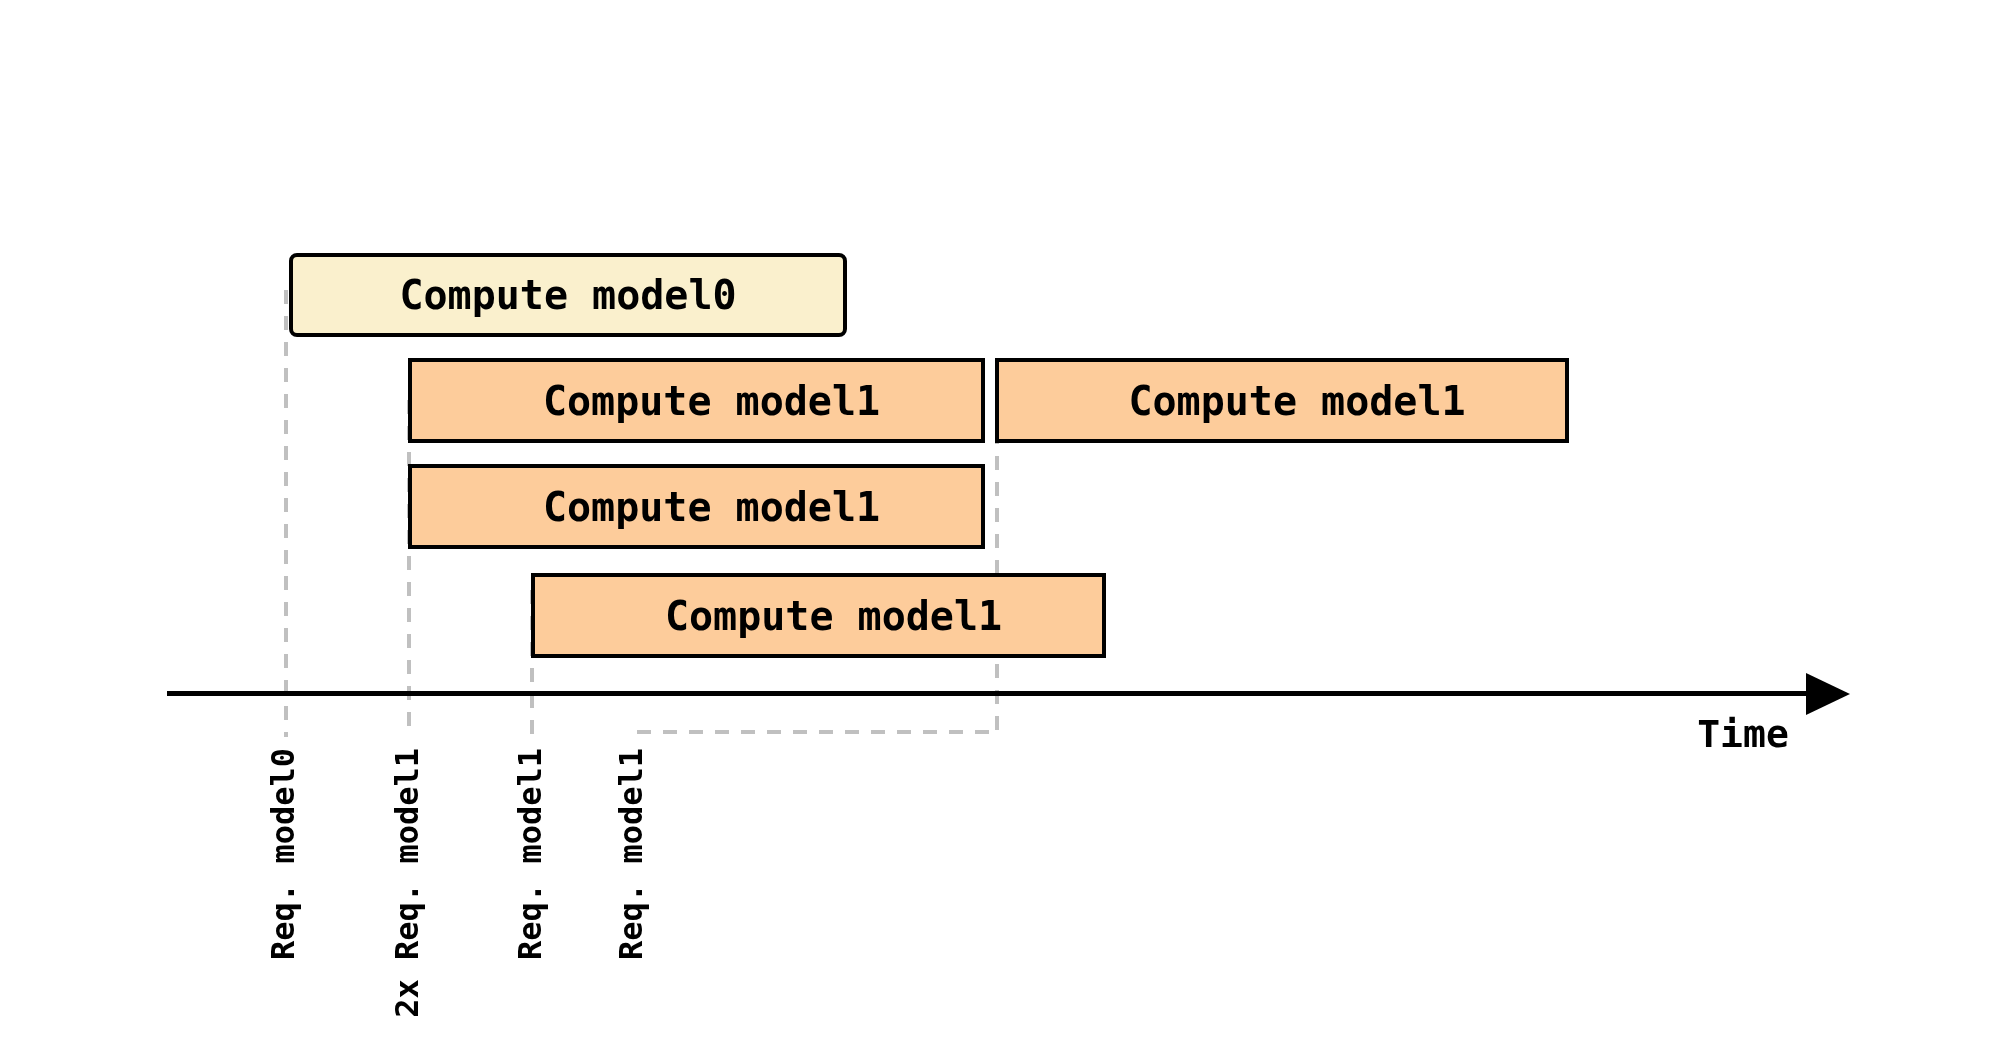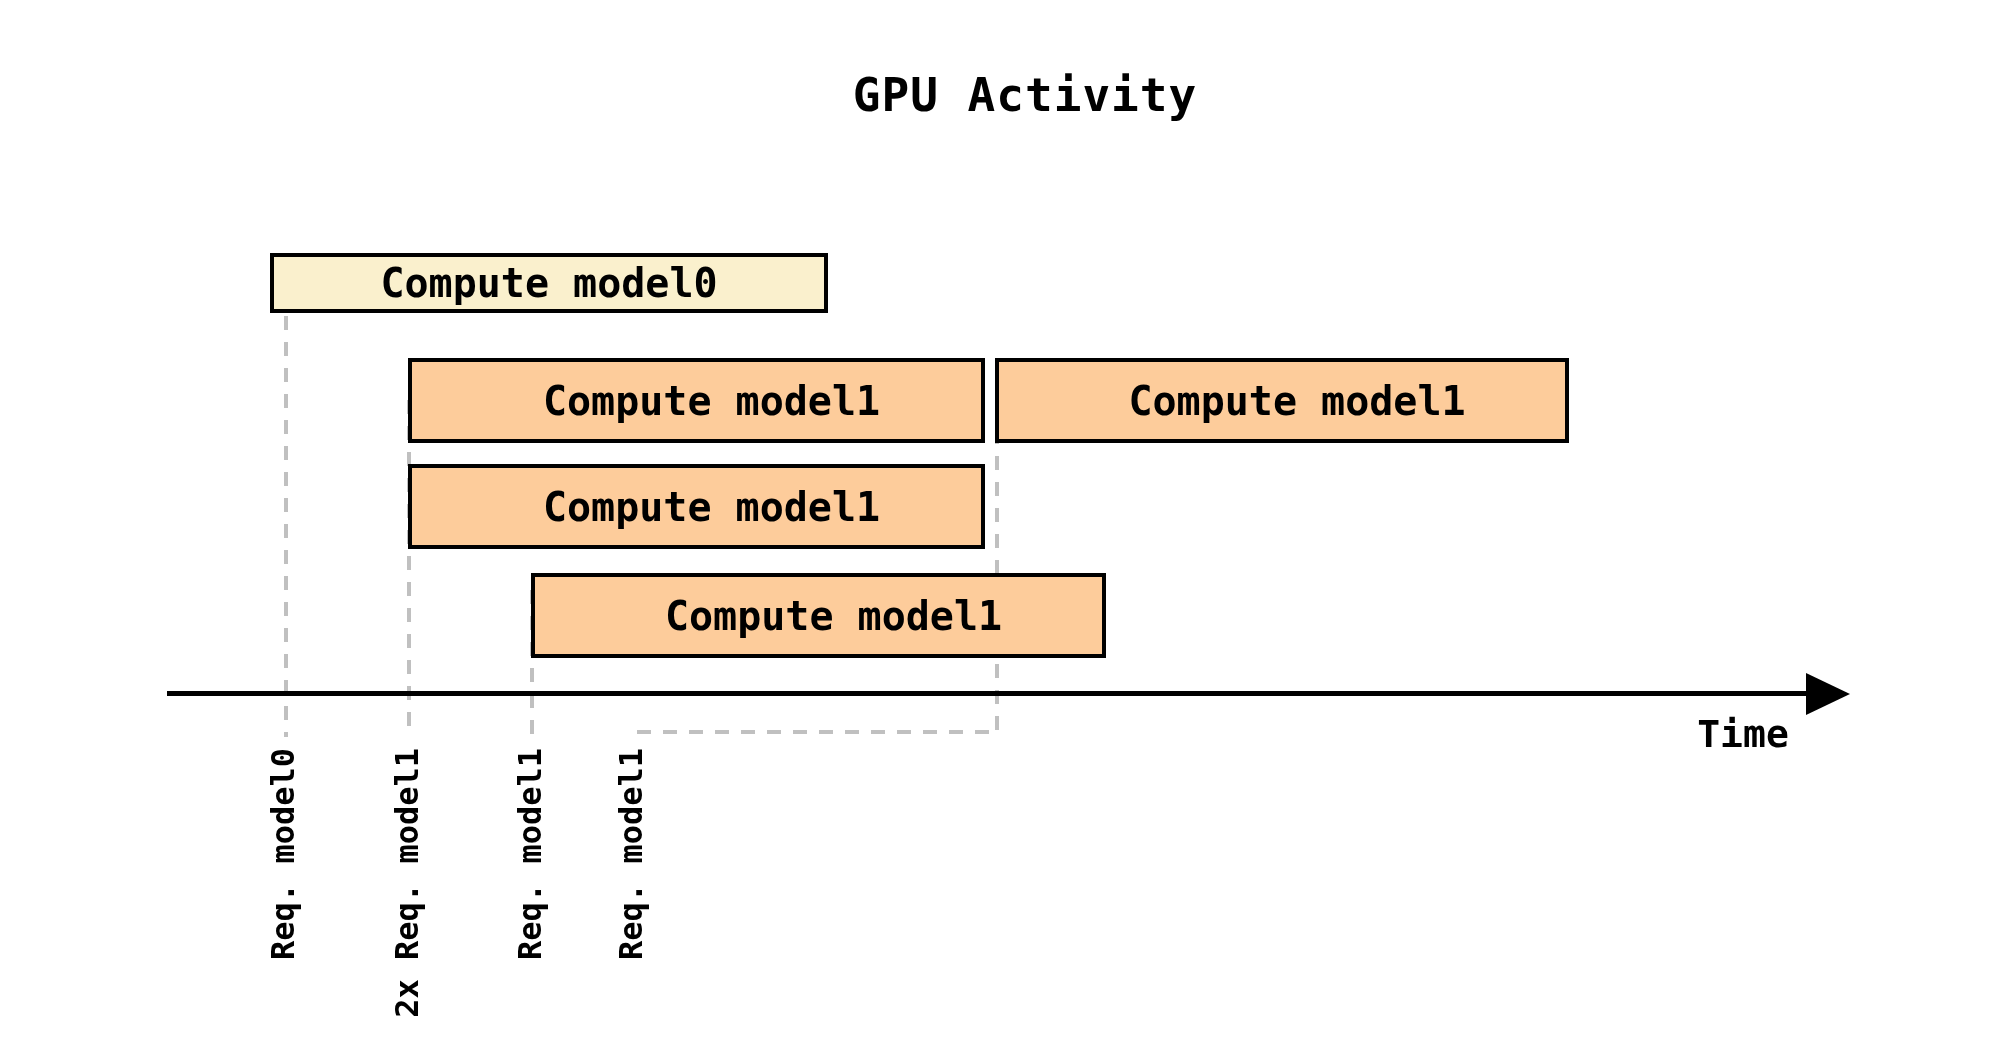--- a/index.html
+++ b/index.html
@@ -45,21 +45,21 @@
     display: flex;
     align-items: center;
     justify-content: center;
     font-size: 40px;
     font-weight: 600;
     white-space: nowrap;
     z-index: 2;
   }
   .box.model0 { background: var(--model0-fill); }
   .box.model1 { background: var(--model1-fill); padding-left: 30px; }
-  .b0 { left: 270px;  top: 253px; width: 558px; height: 60px; }
+  .b0 { left: 289px;  top: 253px; width: 558px; height: 84px; border-radius: 8px; }
   .b1 { left: 408px;  top: 358px; width: 577px; height: 85px; }
   .b2 { left: 995px;  top: 358px; width: 574px; height: 85px; }
   .b3 { left: 408px;  top: 464px; width: 577px; height: 85px; }
   .b4 { left: 531px;  top: 573px; width: 575px; height: 85px; }
 
   
   .vdash {
     position: absolute;
     width: 4px;
     background: repeating-linear-gradient(
@@ -130,21 +130,20 @@
   .r1 { left: 264px; }
   .r2 { left: 388px; }
   .r3 { left: 511px; }
   .r4 { left: 612px; }
 </style>
 </head>
 <body>
 
 <div id="canvas">
 
-  <div class="title">GPU Activity</div>
 
   <div class="vdash d1"></div>
   <div class="vdash d2"></div>
   <div class="vdash d3"></div>
   <div class="vdash d4v"></div>
   <div class="hdash d4h"></div>
 
   <div class="box model0 b0">
     <span>Compute model0</span>
   </div>

